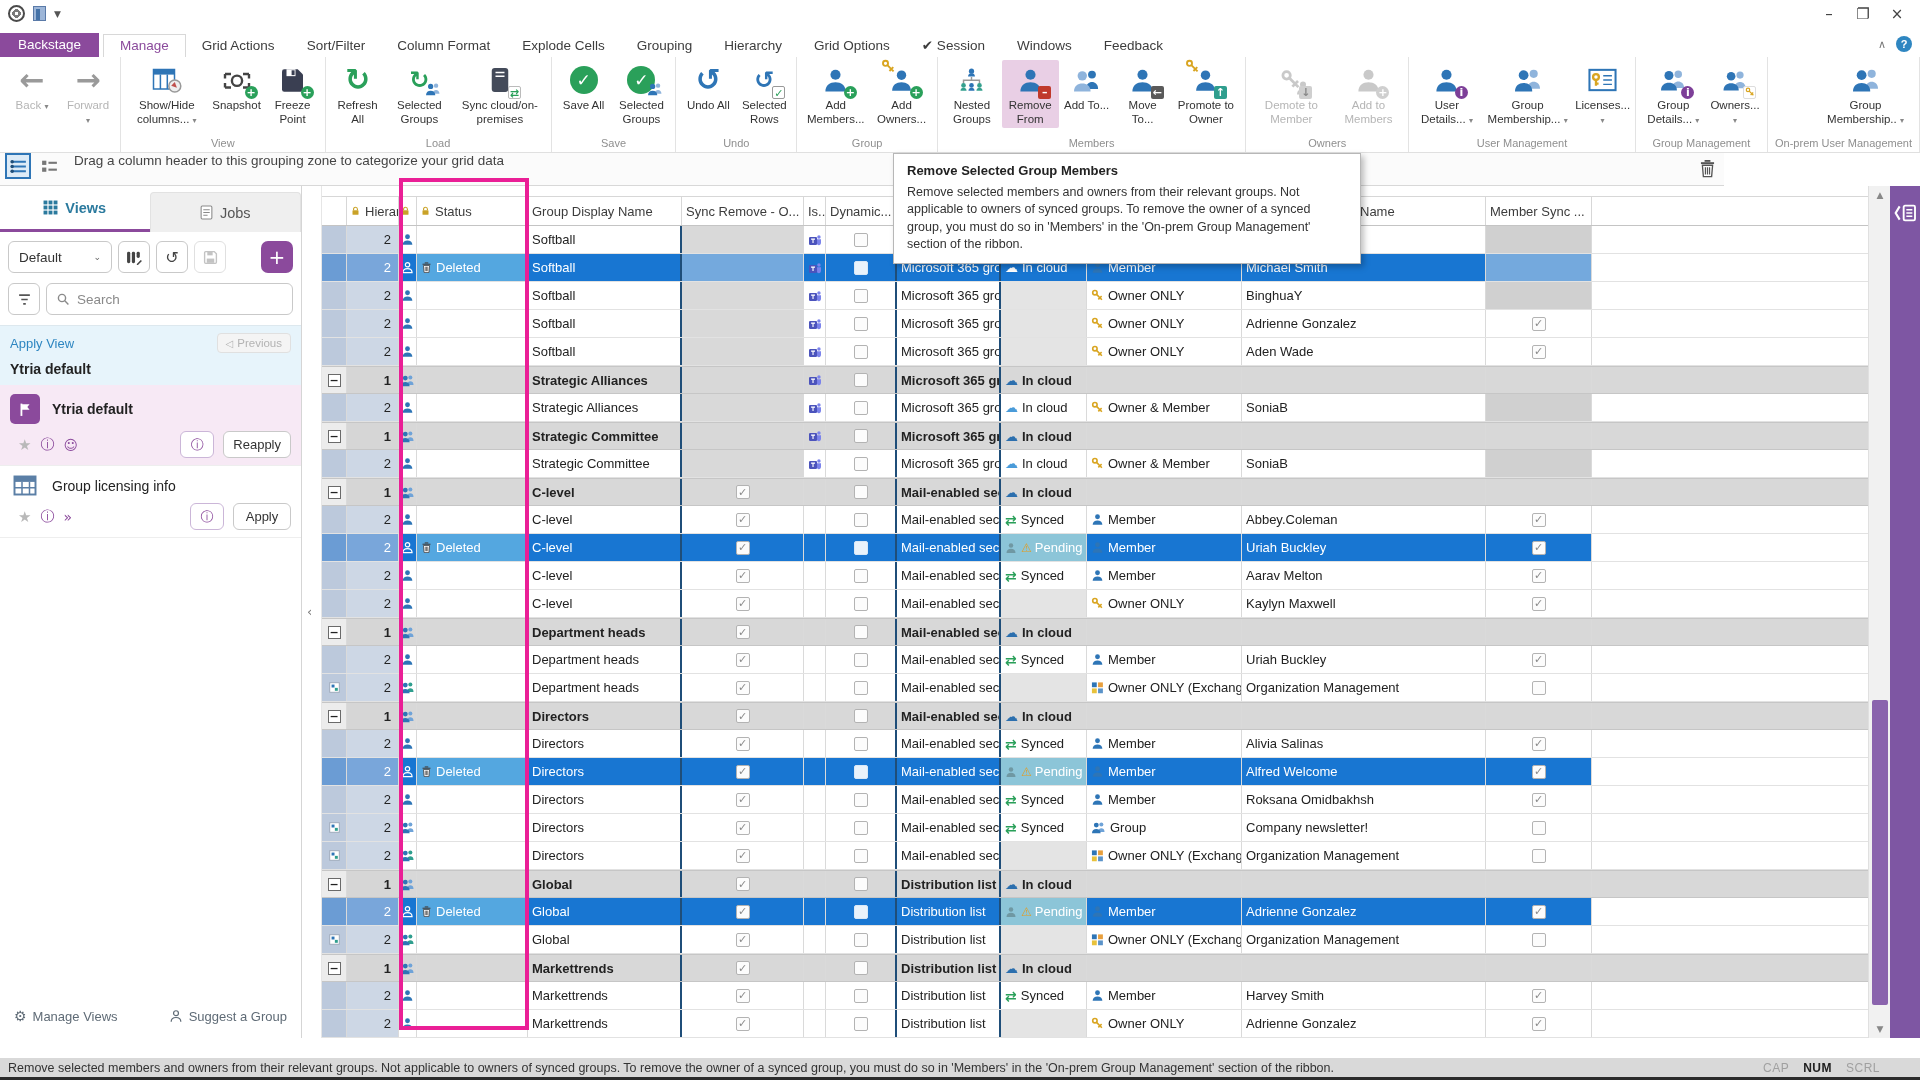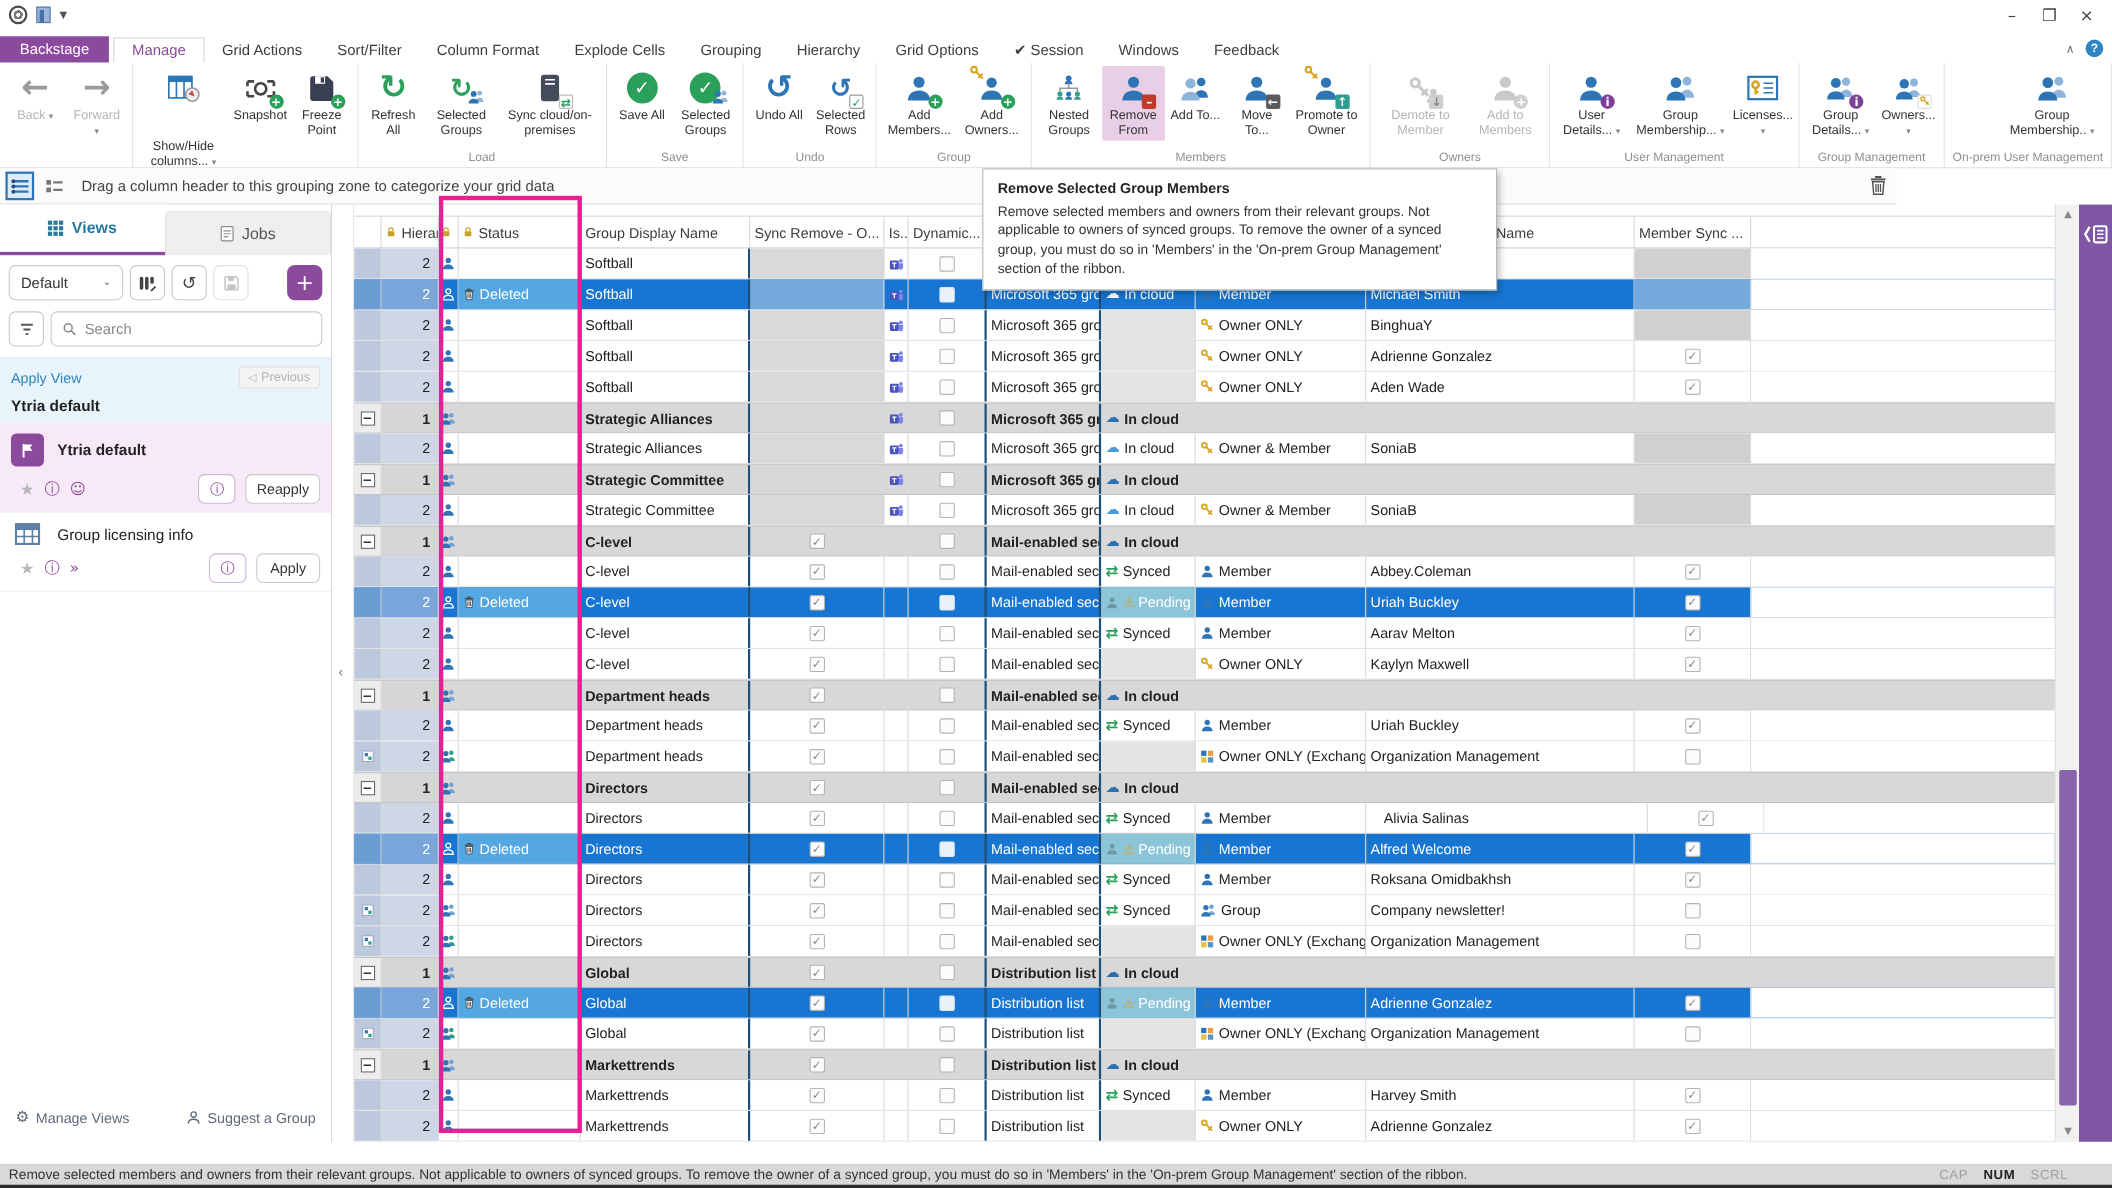--- a/index.html
+++ b/index.html
@@ -44,21 +44,21 @@
   .bigglyph{font-family:"DejaVu Sans",sans-serif;font-size:30px;font-weight:bold;line-height:34px;}
   .medglyph{font-family:"DejaVu Sans",sans-serif;font-size:24px;font-weight:bold;line-height:28px;}
   .bdg{position:absolute;right:-3px;bottom:-1px;min-width:13px;height:13px;border-radius:50%;color:#fff;
        font-size:11px;line-height:13px;text-align:center;font-weight:bold;font-family:"DejaVu Sans",sans-serif;}
   .bdg.sq{border-radius:2px;}
   .ovl{position:absolute;left:-3px;top:-3px;}
   .ccirc{width:28px;height:28px;border-radius:50%;color:#fff;font-size:17px;font-weight:bold;
          display:flex;align-items:center;justify-content:center;font-family:"DejaVu Sans",sans-serif;}
   
   #groupbar{position:absolute;left:0;top:153px;width:1724px;height:33px;background:#fbfbfb;
-            border-bottom:1px solid #d8d8d8;display:flex;align-items:center;}
+            border-bottom:1px solid #d8d8d8;display:flex;align-items:flex-start;}
   .gtoggle{width:26px;height:26px;margin-left:5px;display:flex;align-items:center;justify-content:center;
            border:1px solid transparent;}
   .gtoggle.on{border:2px solid #2e75b6;background:#ddebf7;}
   #groupbar-text{margin-left:12px;font-size:13.5px;color:#444;}
   #groupbar-trash{position:absolute;right:8px;top:6px;}
   
   #sidebar{position:absolute;left:0;top:186px;width:302px;height:852px;background:#fff;
            border-right:1px solid #d5d5d5;display:flex;flex-direction:column;overflow:hidden;}
   #side-tabs{display:flex;height:46px;flex:none;}
   .stab{flex:1;display:flex;align-items:center;justify-content:center;gap:7px;font-size:14.5px;}
@@ -199,21 +199,21 @@
             <span class="ric">
               <span class="bigglyph" style="color:#9a9a9a">→</span>
             </span>
             <span class="rlbl">Forward <span class="mk sym">▾</span></span>
           </div>
         </div>
         <div class="rglabel"></div>
       </div>
       <div class="rgroup">
         <div class="rbtns">
-          <div class="rbtn" style="max-width: 122px; gap: 28px;">
+          <div class="rbtn" style="max-width: 122px;">
             <span class="ric">
               <svg width="30" height="28" viewBox="0 0 20 18">
                 <rect x="1" y="2" width="14" height="13" fill="#fff" stroke="#2e75b6"></rect>
                 <rect x="1" y="2" width="14" height="3.4" fill="#2e75b6"></rect>
                 <path d="M5.6 5.4v9.6M10.2 5.4v9.6" stroke="#2e75b6"></path>
                 <circle cx="15.2" cy="13" r="4" fill="#eee" stroke="#999"></circle>
                 <path d="M15.2 10.4l1.4 3.8-3.8-1.4z" fill="#c0504d"></path>
               </svg>
             </span>
             <span class="rlbl">Show/Hide columns... <span class="mk sym">▾</span></span>
@@ -1652,21 +1652,21 @@
           </div>
           <div class="gcell " style="width:155px;">
             <span class="icg">
               <svg width="13" height="13" viewBox="0 0 16 16">
                 <circle cx="8" cy="4.6" r="3" fill="#2e75b6"></circle>
                 <path d="M2 14.5c0-3.6 2.7-5.4 6-5.4s6 1.8 6 5.4z" fill="#2e75b6"></path>
               </svg>
             </span>
             <span>Member</span>
           </div>
-          <div class="gcell " style="width:244px;margin-left:12px;">
+          <div class="gcell " style="width:244px;">
             <span>Alivia Salinas</span>
           </div>
           <div class="gcell ctr" style="width:106px;">
             <span class="cb">✓</span>
           </div>
           <div class="gcell " style="width:276px;border-right:none;background:#fff;"></div>
         </div>
         <div class="grow sel">
           <div class="gcell ctr" style="width:25px;background:#6b9cd4;"></div>
           <div class="gcell num" style="width:52px;background:#79a6da;color:#fff;">2</div>

